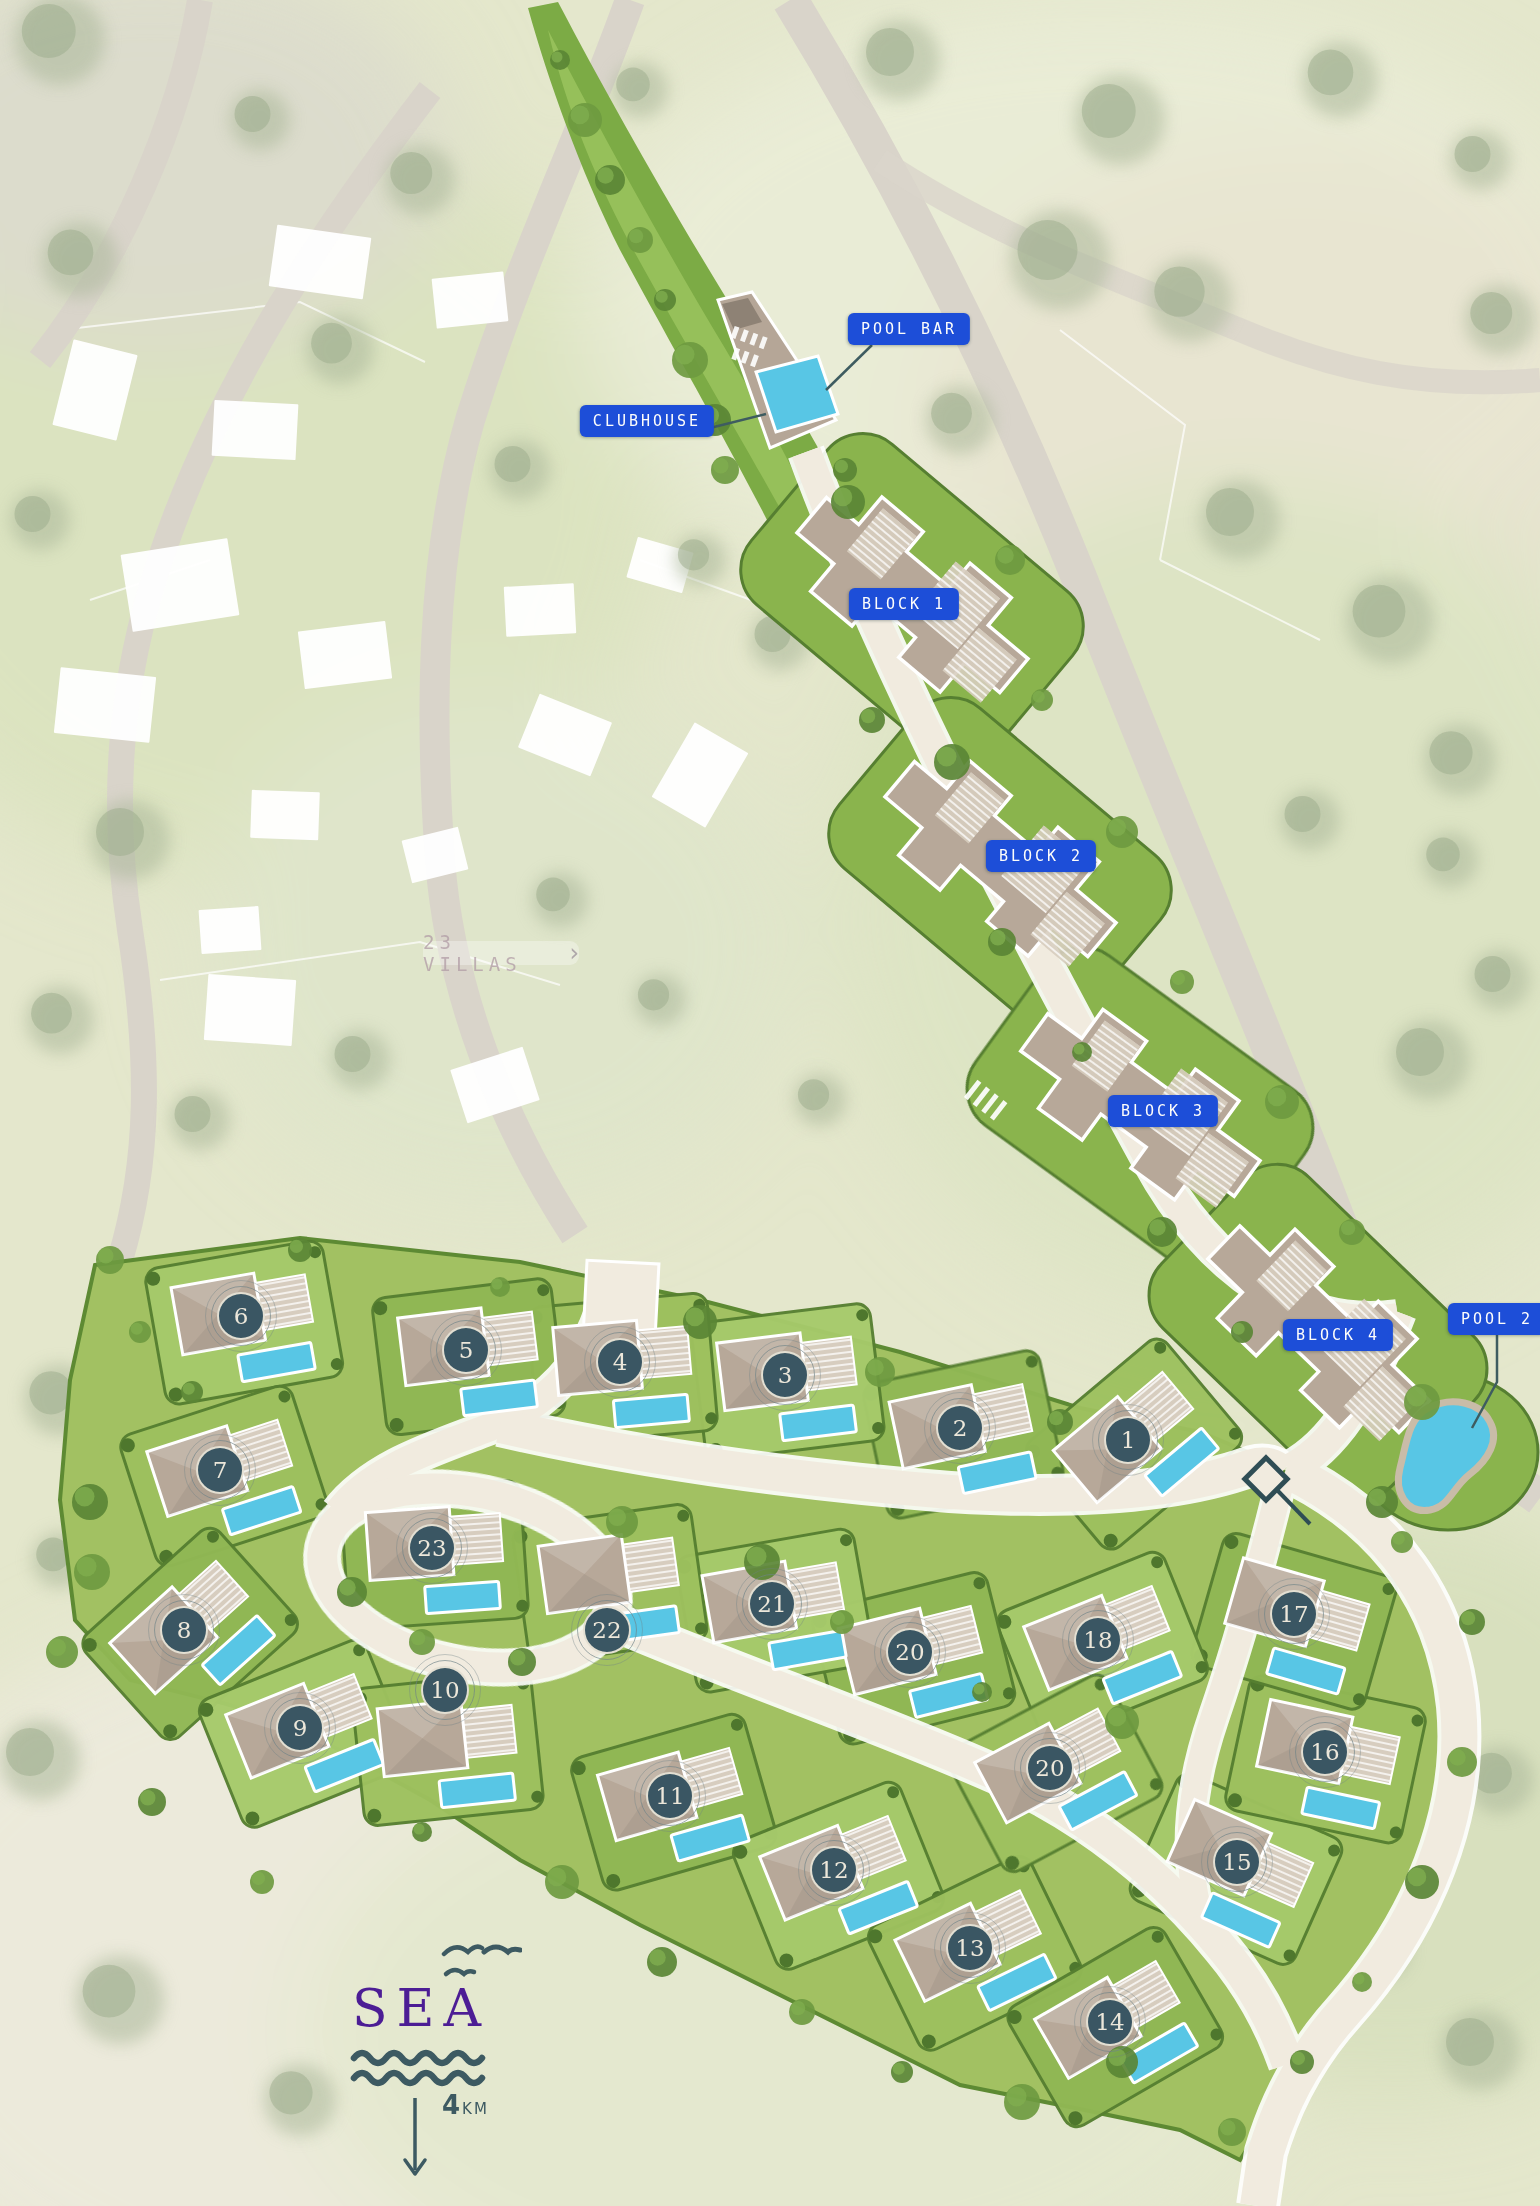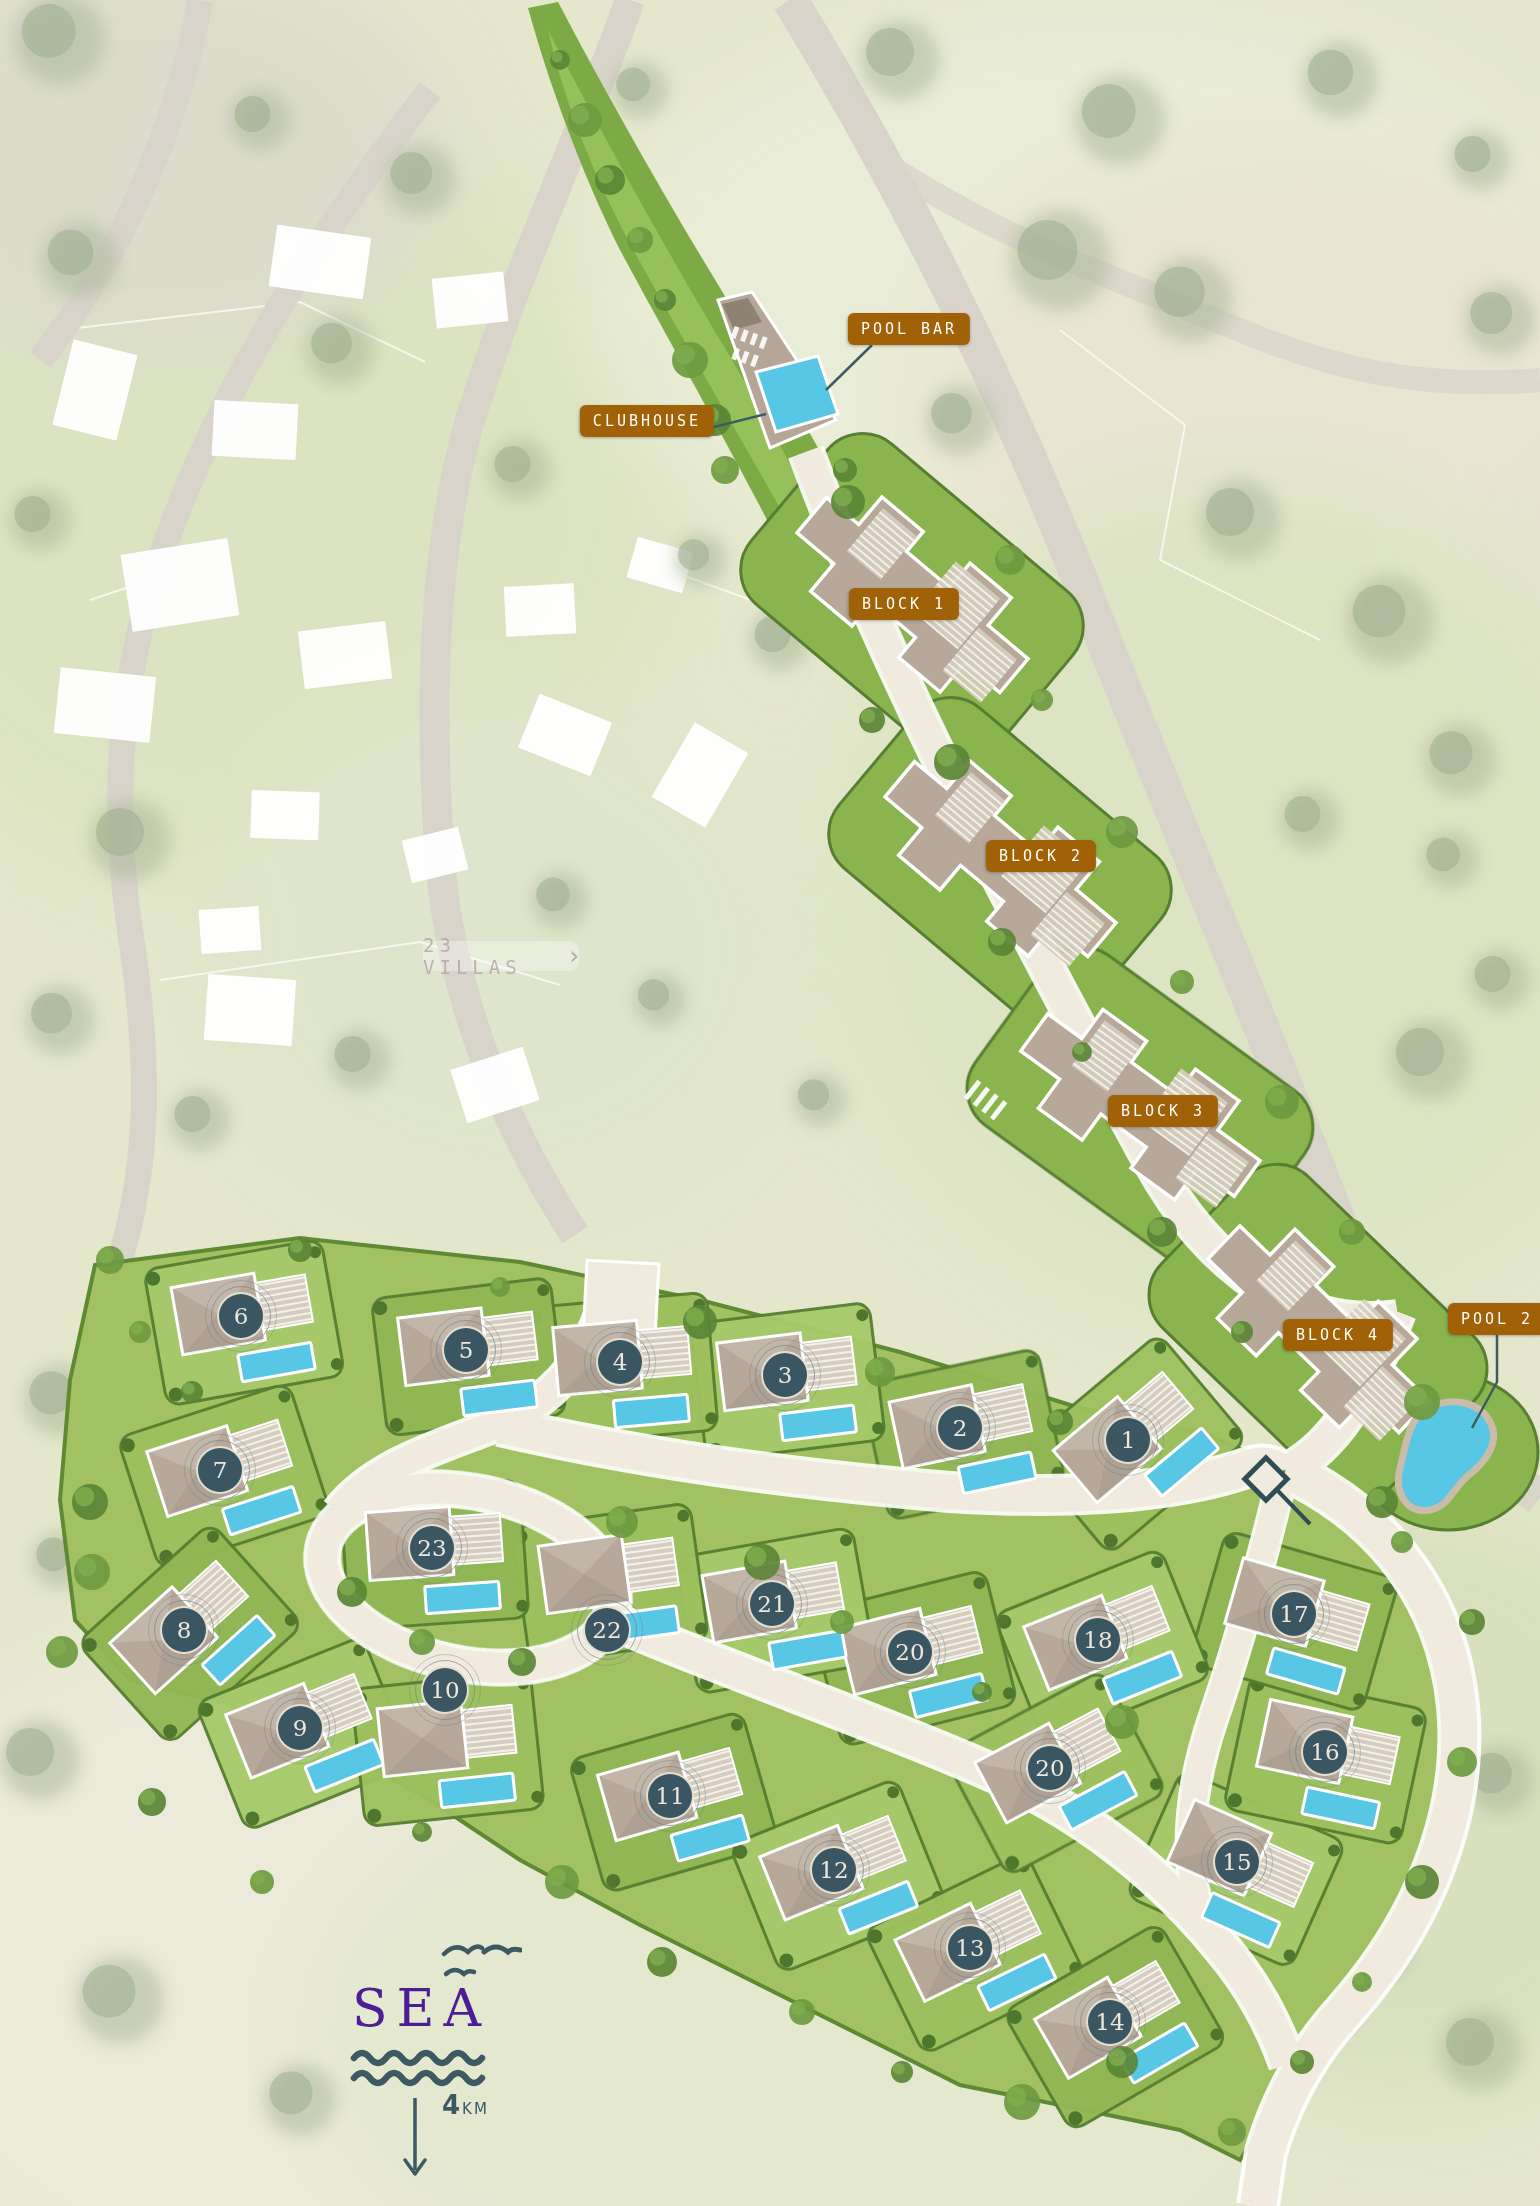--- a/index.html
+++ b/index.html
@@ -1,30 +1,30 @@
 <!DOCTYPE html>
 <html><head>
 <meta charset="utf-8">
 <style>
   html,body{margin:0;padding:0;background:#e4e7cc;}
   #stage{position:relative;width:1540px;height:2206px;overflow:hidden;background:#e4e7cc;
          font-family:"DejaVu Sans",sans-serif;}
   #map{position:absolute;left:0;top:0;}
   #overlay{position:absolute;left:0;top:0;width:100%;height:100%;}
 
-  .plan-label{position:absolute;transform:translate(-50%,-50%);background:#a16207;color:#fdfdfb;
+  .plan-label{position:absolute;transform:translate(-50%,-50%);background:#1d4ed8;color:#fdfdfb;
       font-family:"DejaVu Sans Mono","Liberation Mono",monospace;font-size:15px;letter-spacing:3px;
       padding:7px 13px;border-radius:6px;white-space:nowrap;box-shadow:0 1px 3px rgba(40,60,60,.35);}
   .villa-marker{position:absolute;width:44px;height:44px;border-radius:50%;background:#3a5663;
       border:2px solid rgba(236,231,216,.95);color:#ece7da;display:flex;align-items:center;justify-content:center;
       font-family:"DejaVu Serif","Liberation Serif",serif;font-size:23px;transform:translate(-50%,-50%);cursor:pointer;}
   .villa-marker::before{content:"";position:absolute;inset:-8px;border:1.5px solid rgba(110,130,135,.65);border-radius:50%;}
   .villa-marker::after{content:"";position:absolute;inset:-14px;border:1.2px solid rgba(110,130,135,.38);border-radius:50%;}
 
-  .villas-chip{position:absolute;left:423px;top:941px;width:156px;height:30px;border-radius:9px;
+  .villas-chip{position:absolute;left:423px;top:941px;width:156px;height:24px;border-radius:9px;
       background:rgba(255,255,255,.32);display:flex;align-items:center;justify-content:center;gap:16px;
       font-family:"DejaVu Sans Mono","Liberation Mono",monospace;font-size:19px;letter-spacing:5px;
       color:rgba(178,158,166,.78);cursor:pointer;}
   .villas-chip .chev{font-size:24px;letter-spacing:0;font-family:"DejaVu Sans",sans-serif;
       color:rgba(160,150,158,.8);font-weight:400;line-height:1;}
 
   .sea{position:absolute;left:300px;top:1930px;width:250px;height:280px;color:#3d5a62;}
   .sea-birds{position:absolute;left:138px;top:10px;}
   .sea-title{position:absolute;left:52px;top:48px;font-family:"DejaVu Serif","Liberation Serif",serif;
       font-size:52px;letter-spacing:9px;color:#4c1d95;}

